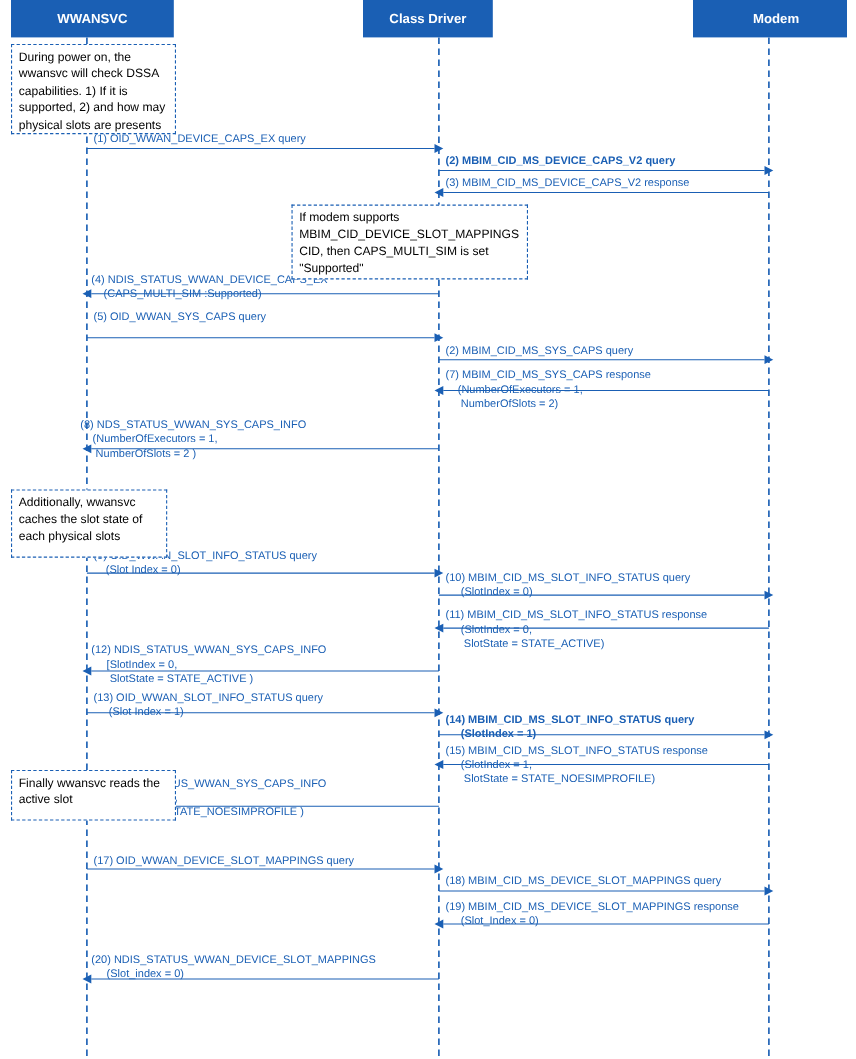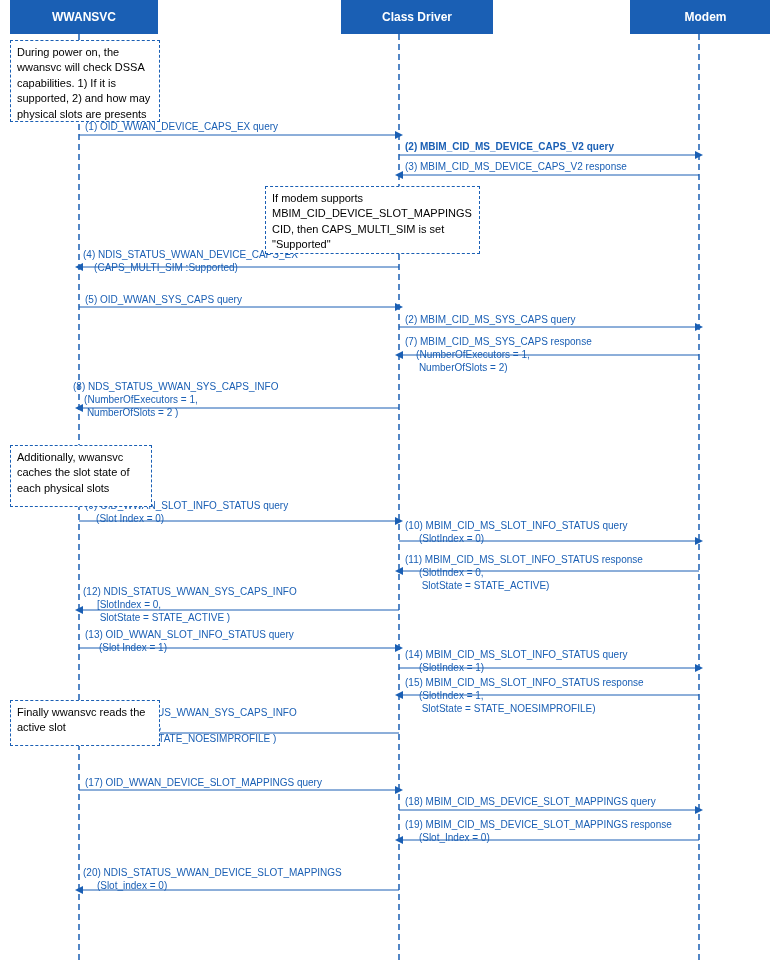--- a/index.html
+++ b/index.html
@@ -56,21 +56,21 @@
     }
   </style>
 </head>
 <body>
 
 <div class="diagram-container">
 
   <div class="lane-header" style="left:10px; width:148px;">
     <span>WWANSVC</span>
   </div>
-  <div class="lane-header" style="left:341px; width:152px;">
+  <div class="lane-header" style="left:330px; width:118px;">
     <span>Class Driver</span>
   </div>
   <div class="lane-header" style="left:630px; width:140px;padding-left:11px;">
     <span>Modem</span>
   </div>
 
   <svg style="position:absolute;top:0;left:0;width:778px;height:963px;z-index:3;">
 
     <line x1="79" y1="34" x2="79" y2="960" stroke="#1a5fb4" stroke-width="1.5" stroke-dasharray="6,4"></line>
     <line x1="399" y1="34" x2="399" y2="960" stroke="#1a5fb4" stroke-width="1.5" stroke-dasharray="6,4"></line>
@@ -146,39 +146,39 @@
   <div class="note-box" style="left:10px;top:700px;width:150px;height:46px;">Finally wwansvc reads the active slot</div>
 
   <div class="msg-label" style="left:85px;top:120px;">(1) OID_WWAN_DEVICE_CAPS_EX query</div>
 
   <div class="msg-label" style="left:405px;top:140px;font-weight:bold;">(2) MBIM_CID_MS_DEVICE_CAPS_V2 query</div>
 
   <div class="msg-label" style="left:405px;top:160px;">(3) MBIM_CID_MS_DEVICE_CAPS_V2 response</div>
 
   <div class="msg-label" style="left:83px;top:248px;">(4) NDIS_STATUS_WWAN_DEVICE_CAPS_EX<br>&nbsp;&nbsp;&nbsp;&nbsp;(CAPS_MULTI_SIM :Supported)</div>
 
-  <div class="msg-label" style="left:85px;top:293px;">(5) OID_WWAN_SYS_CAPS query</div>
+  <div class="msg-label" style="left:85px;top:282px;">(5) OID_WWAN_SYS_CAPS query</div>
 
   <div class="msg-label" style="left:405px;top:313px;">(2) MBIM_CID_MS_SYS_CAPS query</div>
 
   <div class="msg-label" style="left:405px;top:335px;">(7) MBIM_CID_MS_SYS_CAPS response<br>&nbsp;&nbsp;&nbsp;&nbsp;(NumberOfExecutors = 1,<br>&nbsp;&nbsp;&nbsp;&nbsp;&nbsp;NumberOfSlots = 2)</div>
 
   <div class="msg-label" style="left:73px;top:380px;">(8) NDS_STATUS_WWAN_SYS_CAPS_INFO<br>&nbsp;&nbsp;&nbsp;&nbsp;(NumberOfExecutors = 1,<br>&nbsp;&nbsp;&nbsp;&nbsp;&nbsp;NumberOfSlots = 2 )</div>
 
   <div class="msg-label" style="left:85px;top:499px;">(9) OID_WWAN_SLOT_INFO_STATUS query<br>&nbsp;&nbsp;&nbsp;&nbsp;(Slot Index = 0)</div>
 
   <div class="msg-label" style="left:405px;top:519px;">(10) MBIM_CID_MS_SLOT_INFO_STATUS query<br>&nbsp;&nbsp;&nbsp;&nbsp;&nbsp;(SlotIndex = 0)</div>
 
   <div class="msg-label" style="left:405px;top:553px;">(11) MBIM_CID_MS_SLOT_INFO_STATUS response<br>&nbsp;&nbsp;&nbsp;&nbsp;&nbsp;(SlotIndex = 0,<br>&nbsp;&nbsp;&nbsp;&nbsp;&nbsp;&nbsp;SlotState = STATE_ACTIVE)</div>
 
   <div class="msg-label" style="left:83px;top:585px;">(12) NDIS_STATUS_WWAN_SYS_CAPS_INFO<br>&nbsp;&nbsp;&nbsp;&nbsp;&nbsp;[SlotIndex = 0,<br>&nbsp;&nbsp;&nbsp;&nbsp;&nbsp;&nbsp;SlotState = STATE_ACTIVE )</div>
 
   <div class="msg-label" style="left:85px;top:628px;">(13) OID_WWAN_SLOT_INFO_STATUS query<br>&nbsp;&nbsp;&nbsp;&nbsp;&nbsp;(Slot Index = 1)</div>
 
-  <div class="msg-label" style="left:405px;top:648px;">(14) MBIM_CID_MS_SLOT_INFO_STATUS query<br>&nbsp;&nbsp;&nbsp;&nbsp;&nbsp;(SlotIndex = 1)</div>
+  <div class="msg-label" style="left:405px;top:648px;font-weight:bold;">(14) MBIM_CID_MS_SLOT_INFO_STATUS query<br>&nbsp;&nbsp;&nbsp;&nbsp;&nbsp;(SlotIndex = 1)</div>
 
   <div class="msg-label" style="left:405px;top:676px;">(15) MBIM_CID_MS_SLOT_INFO_STATUS response<br>&nbsp;&nbsp;&nbsp;&nbsp;&nbsp;(SlotIndex = 1,<br>&nbsp;&nbsp;&nbsp;&nbsp;&nbsp;&nbsp;SlotState = STATE_NOESIMPROFILE)</div>
 
   <div class="msg-label" style="left:83px;top:706px;">(16) NDIS_STATUS_WWAN_SYS_CAPS_INFO<br>&nbsp;&nbsp;&nbsp;&nbsp;&nbsp;(SlotIndex = 1,<br>&nbsp;&nbsp;&nbsp;&nbsp;&nbsp;&nbsp;SlotState = STATE_NOESIMPROFILE )</div>
 
   <div class="msg-label" style="left:85px;top:776px;">(17) OID_WWAN_DEVICE_SLOT_MAPPINGS query</div>
 
   <div class="msg-label" style="left:405px;top:795px;">(18) MBIM_CID_MS_DEVICE_SLOT_MAPPINGS query</div>
 
   <div class="msg-label" style="left:405px;top:818px;">(19) MBIM_CID_MS_DEVICE_SLOT_MAPPINGS response<br>&nbsp;&nbsp;&nbsp;&nbsp;&nbsp;(Slot_Index = 0)</div>

